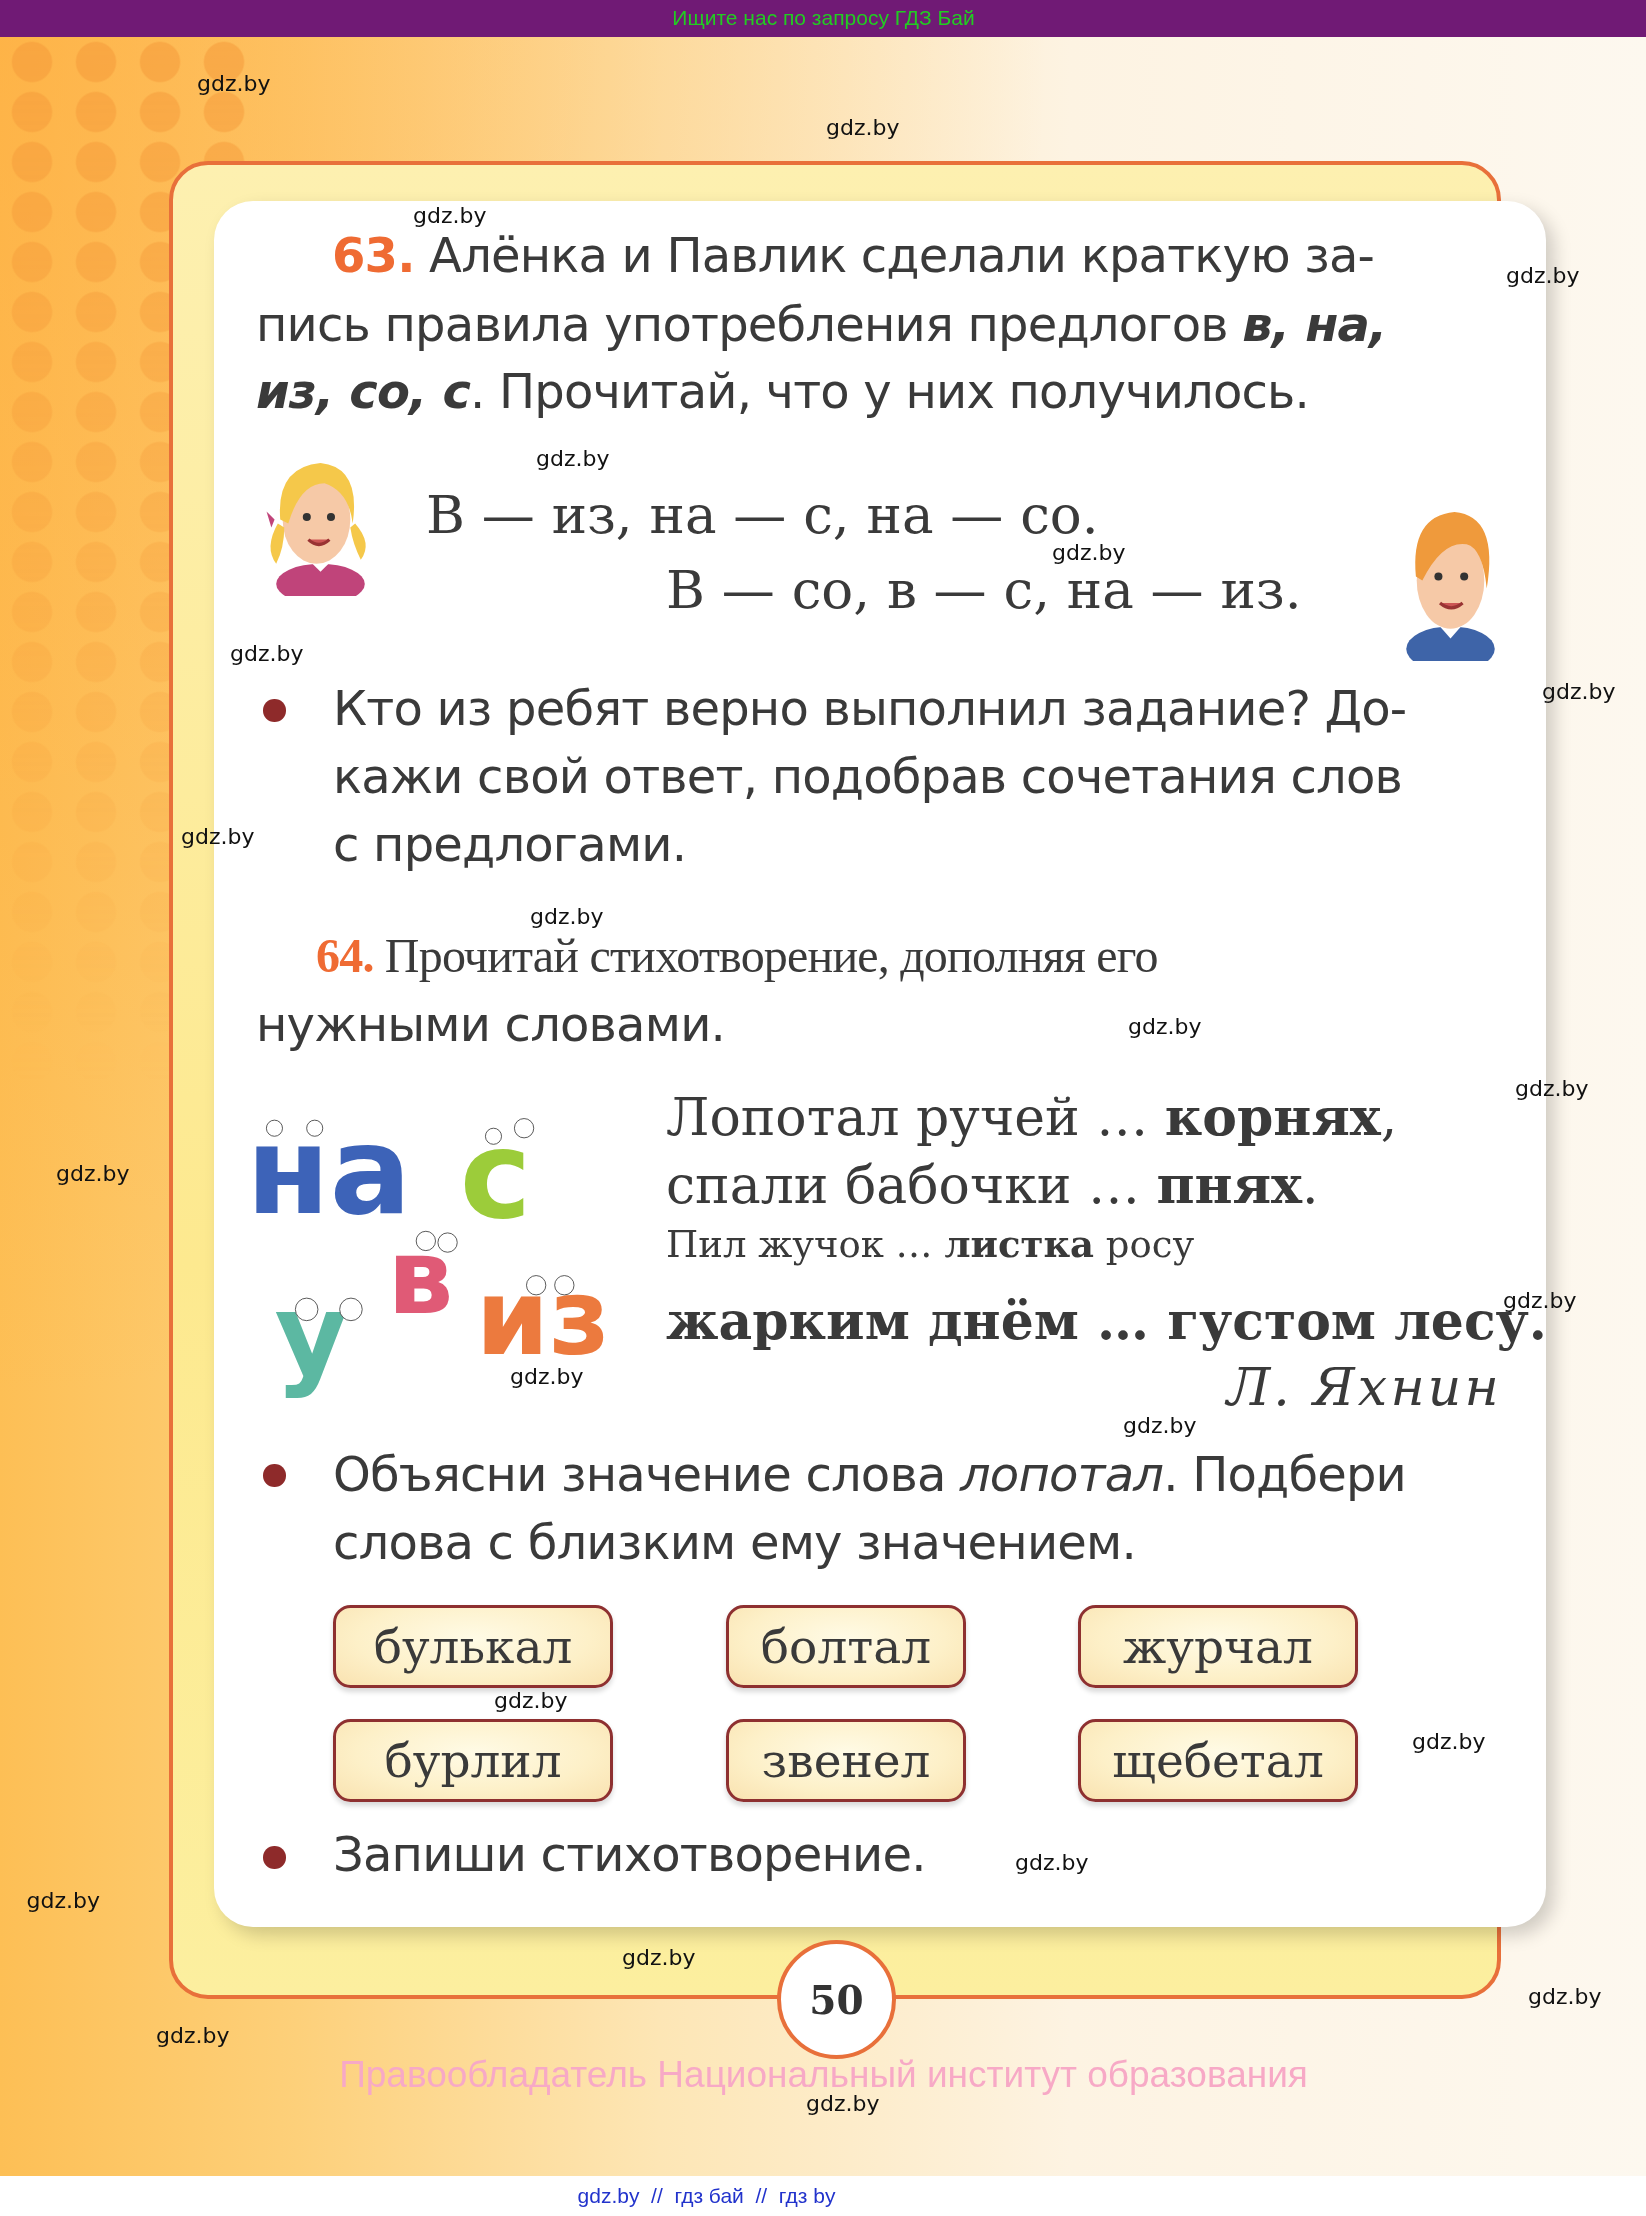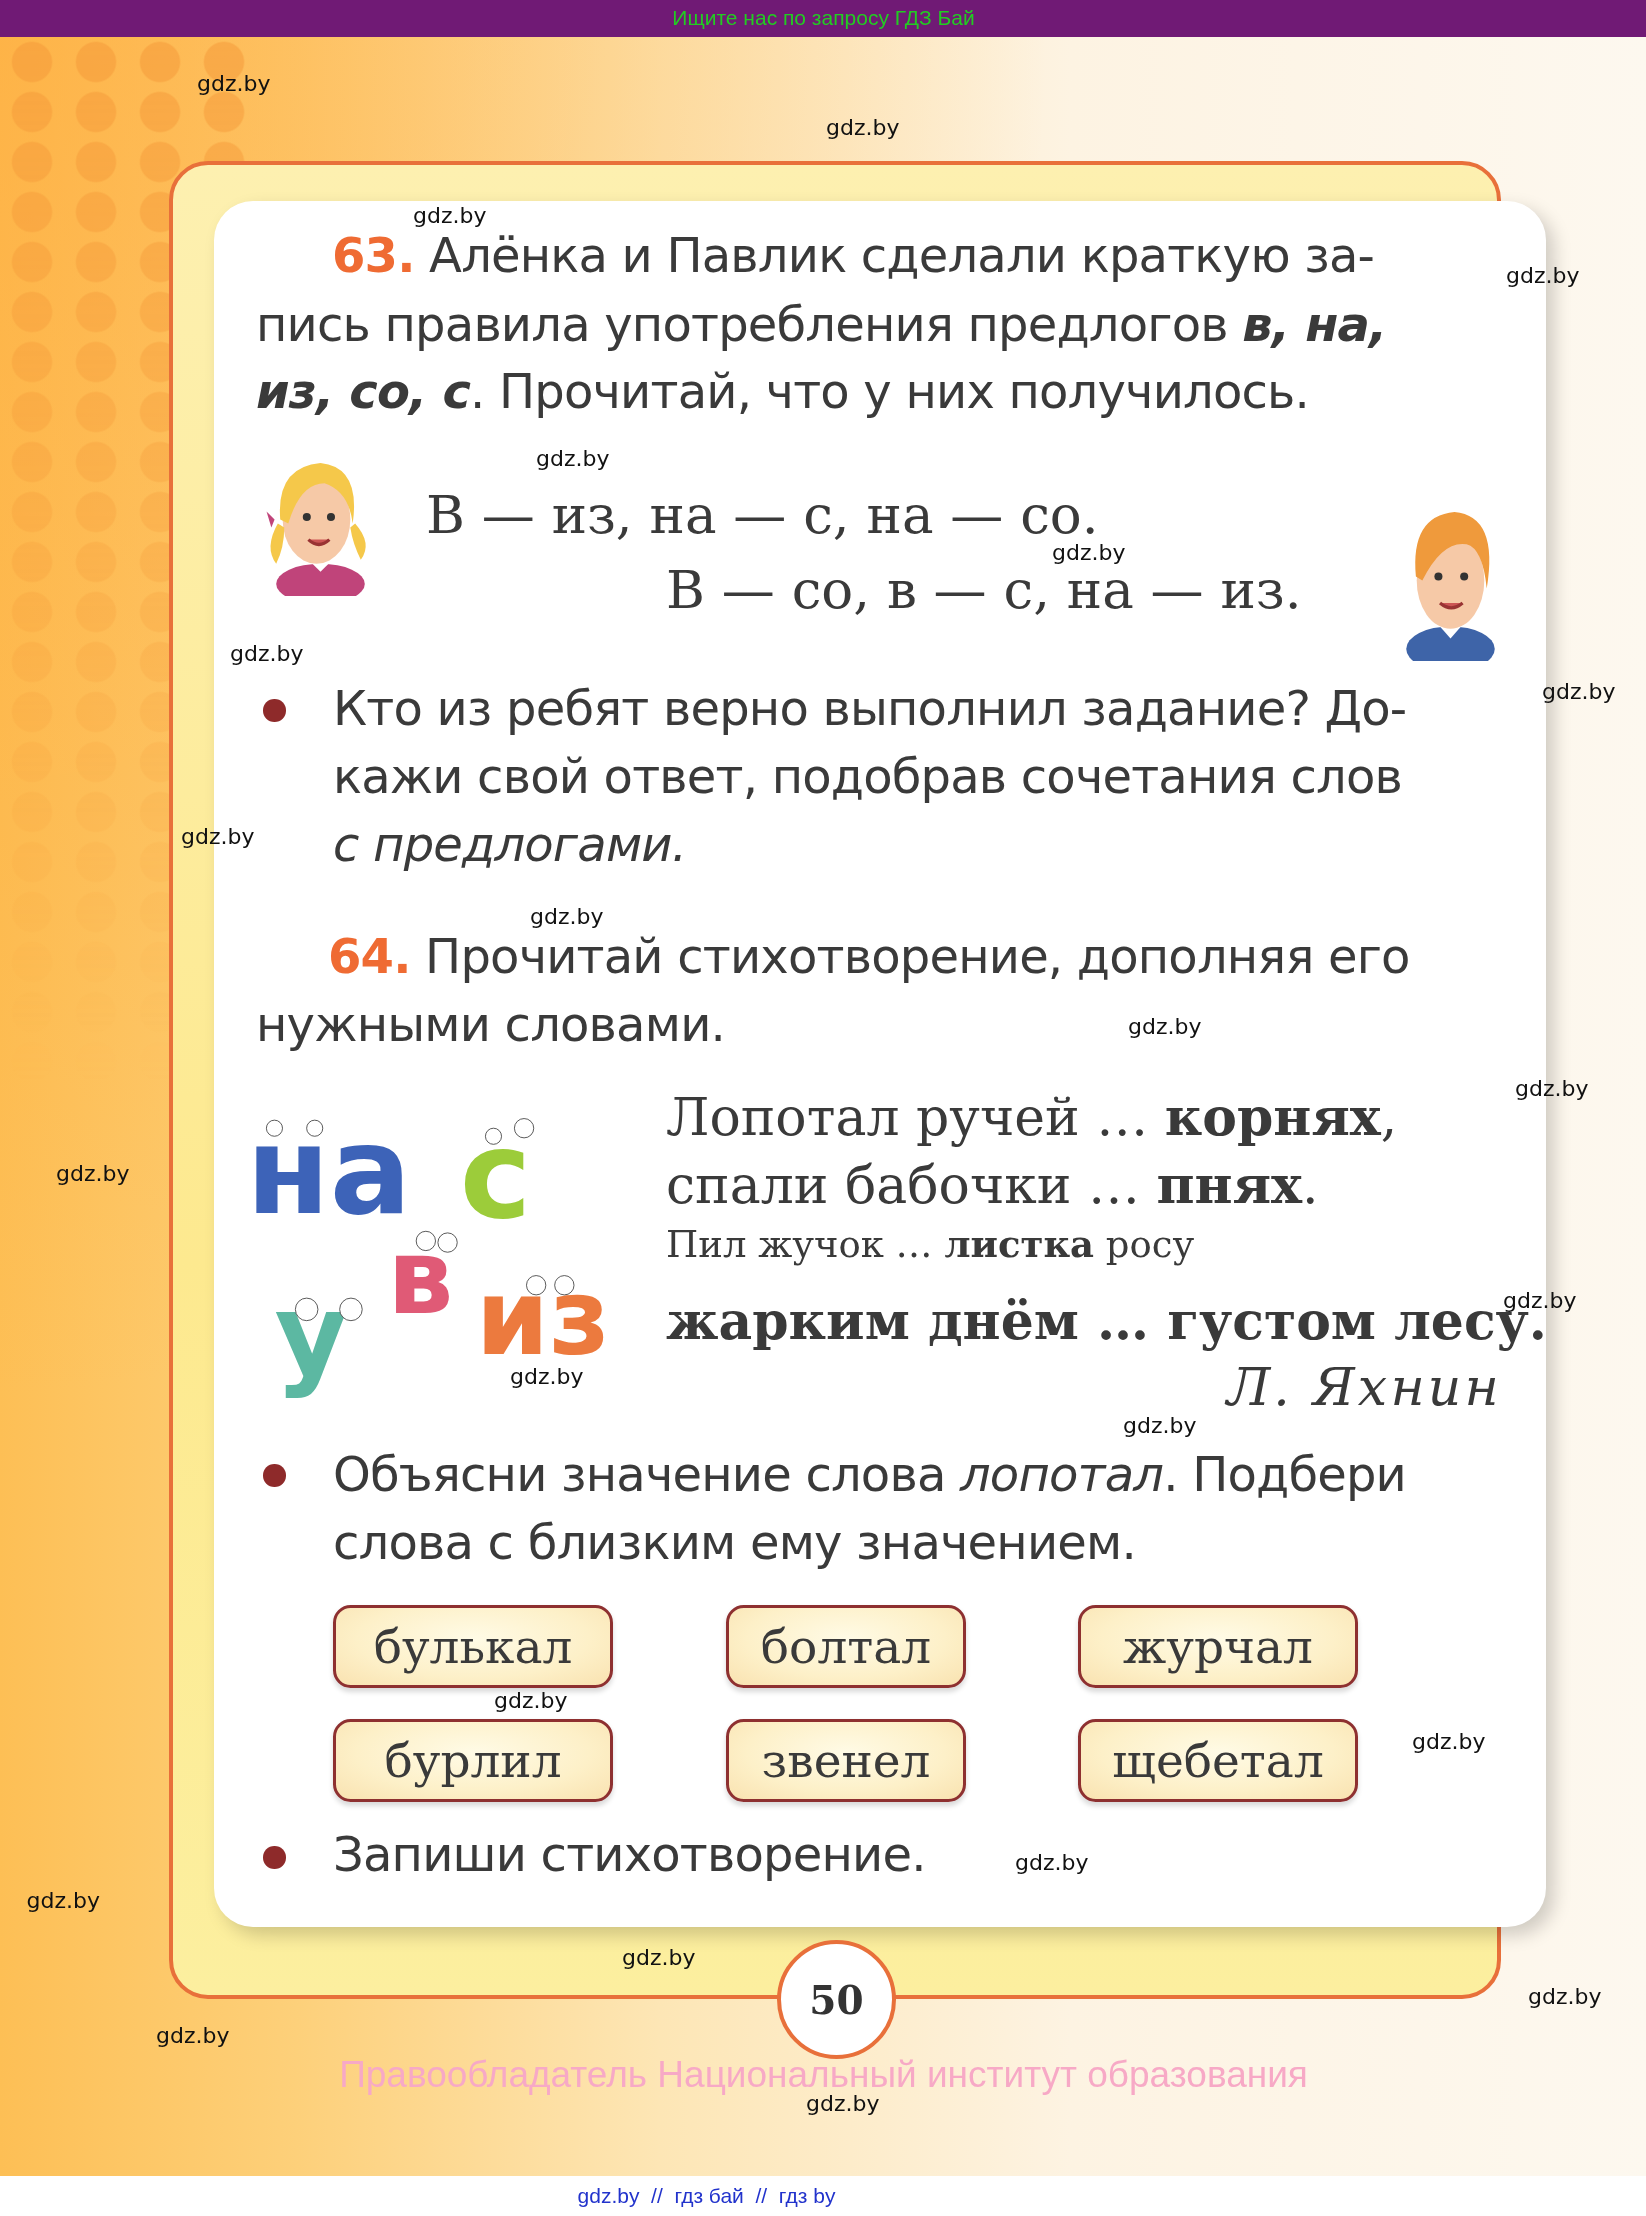--- a/index.html
+++ b/index.html
@@ -89,23 +89,23 @@
     <path d="M22 95 Q15 20 70 15 Q125 20 110 110 Q105 60 85 55 Q55 50 30 100 Z" fill="#ef9a3c"></path>
     <circle cx="50" cy="95" r="5" fill="#333"></circle>
       <circle cx="82" cy="95" r="5" fill="#333"></circle>
     <path d="M52 128 Q66 140 80 128" stroke="#933" stroke-width="4" fill="#c55"></path>
   </svg>
 </div>
 
 <div class="abs bullet" style="left:263px; top:699px;"></div>
 <div class="abs body-text" style="left:333px; top:680px;">Кто из ребят верно выполнил задание? До-</div>
 <div class="abs body-text" style="left:333px; top:748px;">кажи свой ответ, подобрав сочетания слов</div>
-<div class="abs body-text" style="left:333px; top:816px;font-style:italic;">с предлогами.</div>
+<div class="abs body-text" style="left:333px; top:816px;">с предлогами.</div>
 
-<div class="abs body-text" style="left:328px; top:928px;">
+<div class="abs body-text" style="left:316px; top:928px;font-family:Liberation Serif, serif;">
   <span class="num">64.</span>
   <span>Прочитай стихотворение, дополняя его</span>
 </div>
 <div class="abs body-text" style="left:256px; top:996px;">нужными словами.</div>
 
 <div class="abs" style="left:242px; top:1096px; width:387px; height:306px;">
   <svg width="387" height="306" viewBox="0 0 480 380" font-family="DejaVu Sans, sans-serif" font-weight="bold">
     <text x="5" y="145" font-size="150" fill="#3d63b8">на</text>
     <text x="270" y="150" font-size="150" fill="#9ccc3a">с</text>
     <text x="180" y="270" font-size="130" fill="#e05a76">в</text>

